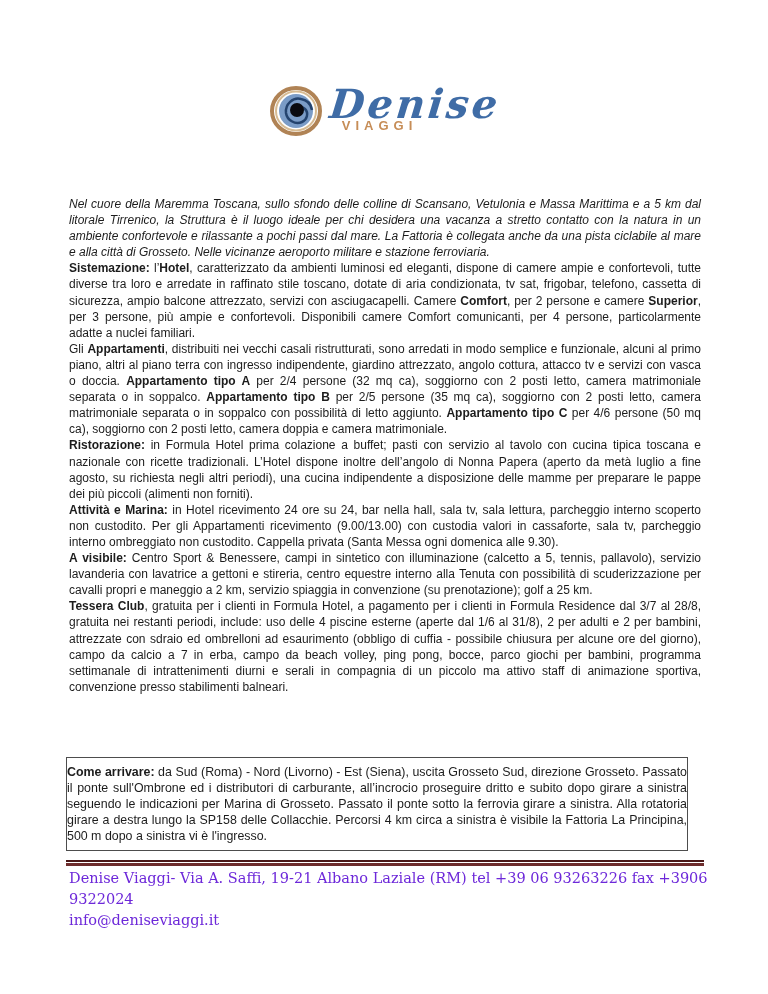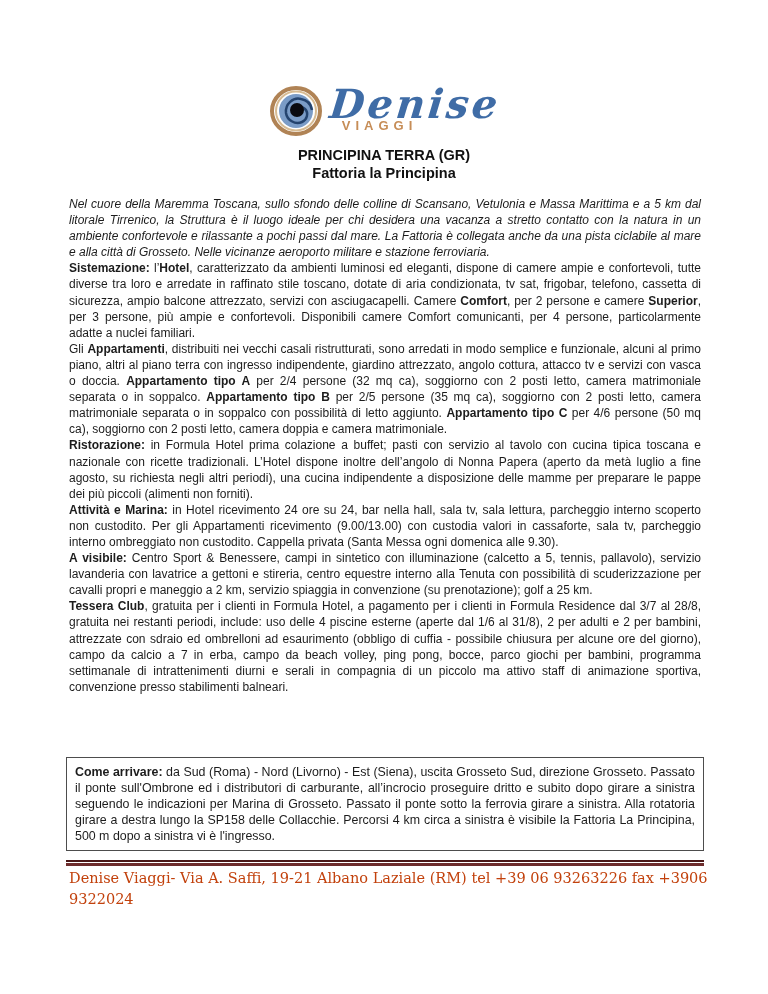--- a/index.html
+++ b/index.html
@@ -22,30 +22,30 @@
   
   .titles{position:absolute;top:146px;left:0;right:0;text-align:center;font-weight:bold;font-size:14.5px;line-height:18px;color:#111;}
   
   .content{position:absolute;top:196px;left:69px;width:632px;font-size:12px;line-height:16.1px;text-align:justify;}
   .content p{margin:0;}
   .b{font-weight:bold;margin-top:16px;}
   .i{font-style:italic;}
   
   .arrive-box{
     position:absolute;top:757px;left:66px;width:620px;
-    border:1px solid #4d4d4d;padding:6px 8px;
+    border:1px solid #4d4d4d;padding:6px 0;
     font-size:12.4px;line-height:16.1px;text-align:justify;
   }
   .arrive-box p{margin:0;}
   
   .rule-thin{position:absolute;top:860px;left:66px;width:638px;height:2px;background:#4a1717;}
   .rule-thick{position:absolute;top:863px;left:66px;width:638px;height:3px;background:#6d2c2c;}
   .footer-text{
     position:absolute;top:868px;left:69px;width:640px;
-    font-family:"DejaVu Serif",serif;font-size:14.5px;line-height:21px;color:#c2410c;
+    font-family:"DejaVu Serif",serif;font-size:14.5px;line-height:21px;color:#6d28d9;
   }
 </style>
 </head>
 <body>
 
 <div class="page">
 
   <div class="logo">
     <svg class="spiral" viewBox="0 0 58 56" aria-hidden="true">
       <ellipse cx="28" cy="27" rx="24" ry="23" fill="none" stroke="#b08355" stroke-width="4"></ellipse>
@@ -53,38 +53,35 @@
       <circle cx="28" cy="27" r="17" fill="#7b9cc7"></circle>
       <path d="M28 27 c1 -4 6 -5 9 -2 c4 4 2 11 -3 13 c-7 3 -15 -2 -16 -9 c-1 -9 7 -16 15 -14 c6 1 10 5 11 11" fill="none" stroke="#24436e" stroke-width="2.5"></path>
       <circle cx="29" cy="26" r="7" fill="#0a0a10"></circle>
     </svg>
     <div class="logo-text">
       <div class="brand">Denise</div>
       <div class="brand-sub">VIAGGI</div>
     </div>
   </div>
 
-  <div class="titles">
-    <div>PRINCIPINA TERRA (GR)</div>
-    <div>Fattoria la Principina</div>
-  </div>
 
   <div class="content">
     <p><span class="i">Nel cuore della Maremma Toscana, sullo sfondo delle colline di Scansano, Vetulonia e Massa Marittima e a 5 km dal litorale Tirrenico, la Struttura è il luogo ideale per chi desidera una vacanza a stretto contatto con la natura in un ambiente confortevole e rilassante a pochi passi dal mare. La Fattoria è collegata anche da una pista ciclabile al mare e alla città di Grosseto. Nelle vicinanze aeroporto militare e stazione ferroviaria.</span></p>
     <p><span class="b">Sistemazione:</span><span> l’</span><span class="b">Hotel</span><span>, caratterizzato da ambienti luminosi ed eleganti, dispone di camere ampie e confortevoli, tutte diverse tra loro e arredate in raffinato stile toscano, dotate di aria condizionata, tv sat, frigobar, telefono, cassetta di sicurezza, ampio balcone attrezzato, servizi con asciugacapelli. Camere </span><span class="b">Comfort</span><span>, per 2 persone e camere </span><span class="b">Superior</span><span>, per 3 persone, più ampie e confortevoli. Disponibili camere Comfort comunicanti, per 4 persone, particolarmente adatte a nuclei familiari.</span></p>
     <p><span>Gli </span><span class="b">Appartamenti</span><span>, distribuiti nei vecchi casali ristrutturati, sono arredati in modo semplice e funzionale, alcuni al primo piano, altri al piano terra con ingresso indipendente, giardino attrezzato, angolo cottura, attacco tv e servizi con vasca o doccia. </span><span class="b">Appartamento tipo A</span><span> per 2/4 persone (32 mq ca), soggiorno con 2 posti letto, camera matrimoniale separata o in soppalco. </span><span class="b">Appartamento tipo B</span><span> per 2/5 persone (35 mq ca), soggiorno con 2 posti letto, camera matrimoniale separata o in soppalco con possibilità di letto aggiunto. </span><span class="b">Appartamento tipo C</span><span> per 4/6 persone (50 mq ca), soggiorno con 2 posti letto, camera doppia e camera matrimoniale.</span></p>
     <p><span class="b">Ristorazione:</span><span> in Formula Hotel prima colazione a buffet; pasti con servizio al tavolo con cucina tipica toscana e nazionale con ricette tradizionali. L’Hotel dispone inoltre dell’angolo di Nonna Papera (aperto da metà luglio a fine agosto, su richiesta negli altri periodi), una cucina indipendente a disposizione delle mamme per preparare le pappe dei più piccoli (alimenti non forniti).</span></p>
     <p><span class="b">Attività e Marina:</span><span> in Hotel ricevimento 24 ore su 24, bar nella hall, sala tv, sala lettura, parcheggio interno scoperto non custodito. Per gli Appartamenti ricevimento (9.00/13.00) con custodia valori in cassaforte, sala tv, parcheggio interno ombreggiato non custodito. Cappella privata (Santa Messa ogni domenica alle 9.30).</span></p>
     <p><span class="b">A visibile:</span><span> Centro Sport &amp; Benessere, campi in sintetico con illuminazione (calcetto a 5, tennis, pallavolo), servizio lavanderia con lavatrice a gettoni e stireria, centro equestre interno alla Tenuta con possibilità di scuderizzazione per cavalli propri e maneggio a 2 km, servizio spiaggia in convenzione (su prenotazione); golf a 25 km.</span></p>
     <p><span class="b">Tessera Club</span><span>, gratuita per i clienti in Formula Hotel, a pagamento per i clienti in Formula Residence dal 3/7 al 28/8, gratuita nei restanti periodi, include: uso delle 4 piscine esterne (aperte dal 1/6 al 31/8), 2 per adulti e 2 per bambini, attrezzate con sdraio ed ombrelloni ad esaurimento (obbligo di cuffia - possibile chiusura per alcune ore del giorno), campo da calcio a 7 in erba, campo da beach volley, ping pong, bocce, parco giochi per bambini, programma settimanale di intrattenimenti diurni e serali in compagnia di un piccolo ma attivo staff di animazione sportiva, convenzione presso stabilimenti balneari.</span></p>
   </div>
 
   <div class="arrive-box">
     <p><span class="b">Come arrivare:</span><span> da Sud (Roma) - Nord (Livorno) - Est (Siena), uscita Grosseto Sud, direzione Grosseto. Passato il ponte sull'Ombrone ed i distributori di carburante, all’incrocio proseguire dritto e subito dopo girare a sinistra seguendo le indicazioni per Marina di Grosseto. Passato il ponte sotto la ferrovia girare a sinistra. Alla rotatoria girare a destra lungo la SP158 delle Collacchie. Percorsi 4 km circa a sinistra è visibile la Fattoria La Principina, 500 m dopo a sinistra vi è l'ingresso.</span></p>
   </div>
 
   <div class="rule-thin"></div>
   <div class="rule-thick"></div>
   <div class="footer-text">
     <div>Denise Viaggi- Via A. Saffi, 19-21 Albano Laziale (RM) tel +39 06 93263226 fax +3906 9322024</div>
+    <div>info@deniseviaggi.it</div>
   </div>
 
 </div>
 
 </body></html>

